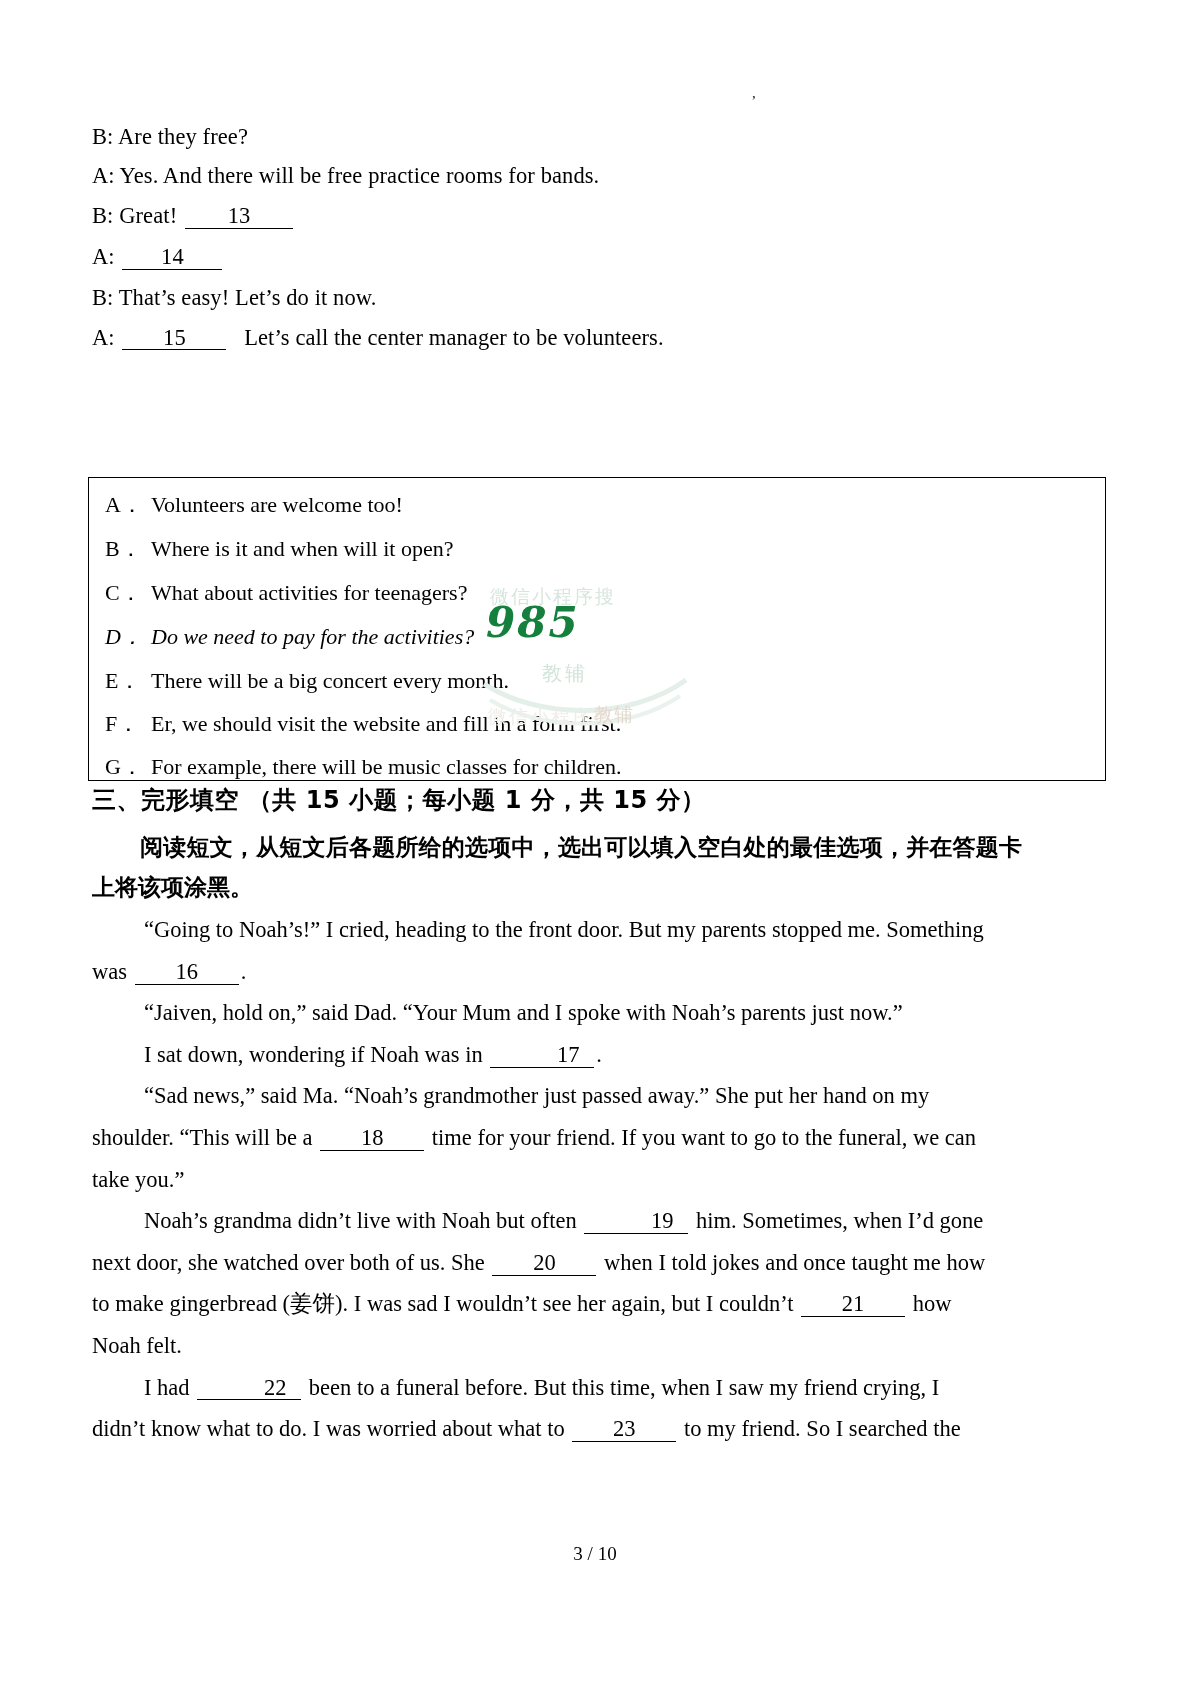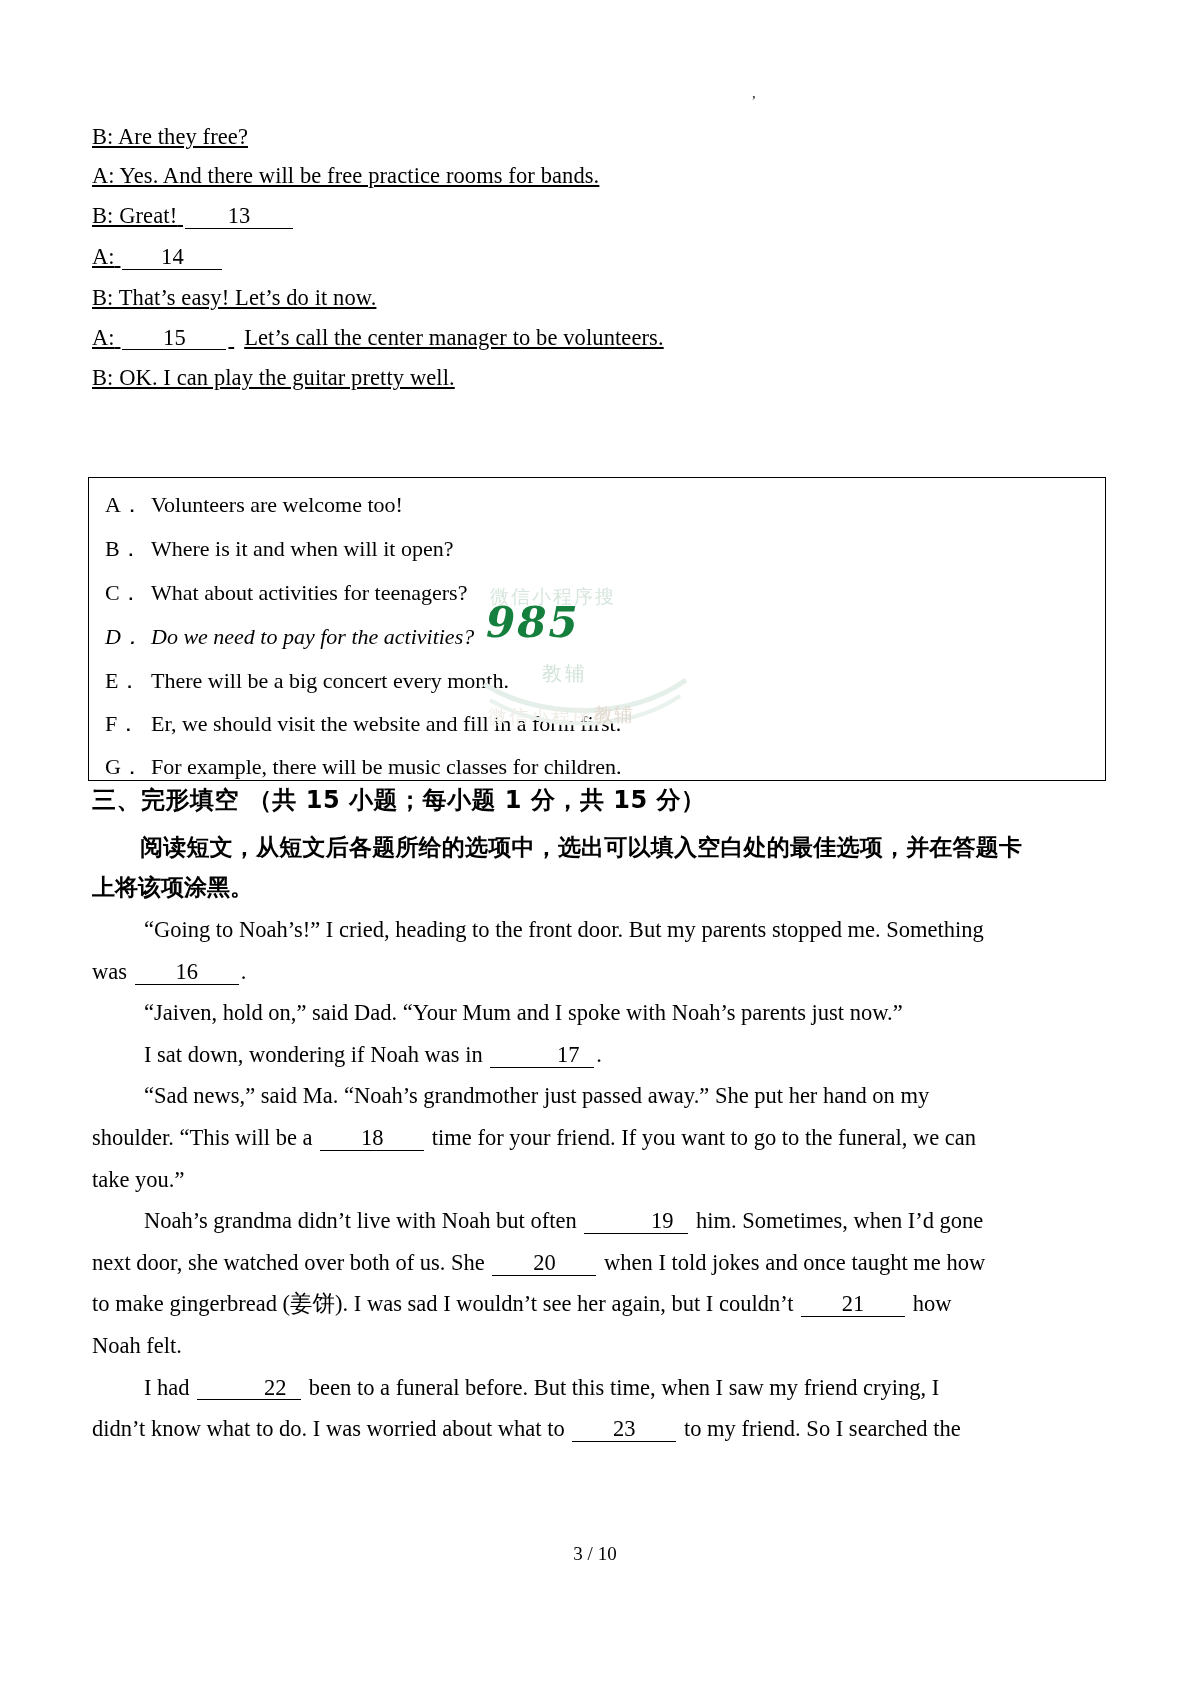--- a/index.html
+++ b/index.html
@@ -32,21 +32,20 @@
     line-height: 1;
     color: #222;
   }
 
   
   .content {
     position: absolute;
     left: 92px;
     top: 126px;
     width: 928px;
-    text-decoration: underline;
   }
 
   
   .dlg {
     font-size: 22.5px;
     line-height: 1.0;
     margin: 0 0 16.6px 0;
     white-space: nowrap;
     letter-spacing: 0.1px;
   }
@@ -244,21 +243,20 @@
     </p>
 
     <p class="dlg">B: That’s easy! Let’s do it now.</p>
 
     <p class="dlg">
       <span>A:</span>
       <span class="blank w3">15</span>
       <span style="margin-left:10px;">Let’s call the center manager to be volunteers.</span>
     </p>
 
-    <p class="dlg">B: OK. I can play the guitar pretty well.</p>
   </div>
 
   <div class="opt-box">
     <div class="opt-row" style="top:16px;">
       <span class="opt-letter">A．</span><span>Volunteers are welcome too!</span>
     </div>
     <div class="opt-row" style="top:60px;">
       <span class="opt-letter">B．</span><span>Where is it and when will it open?</span>
     </div>
     <div class="opt-row" style="top:104px;">

